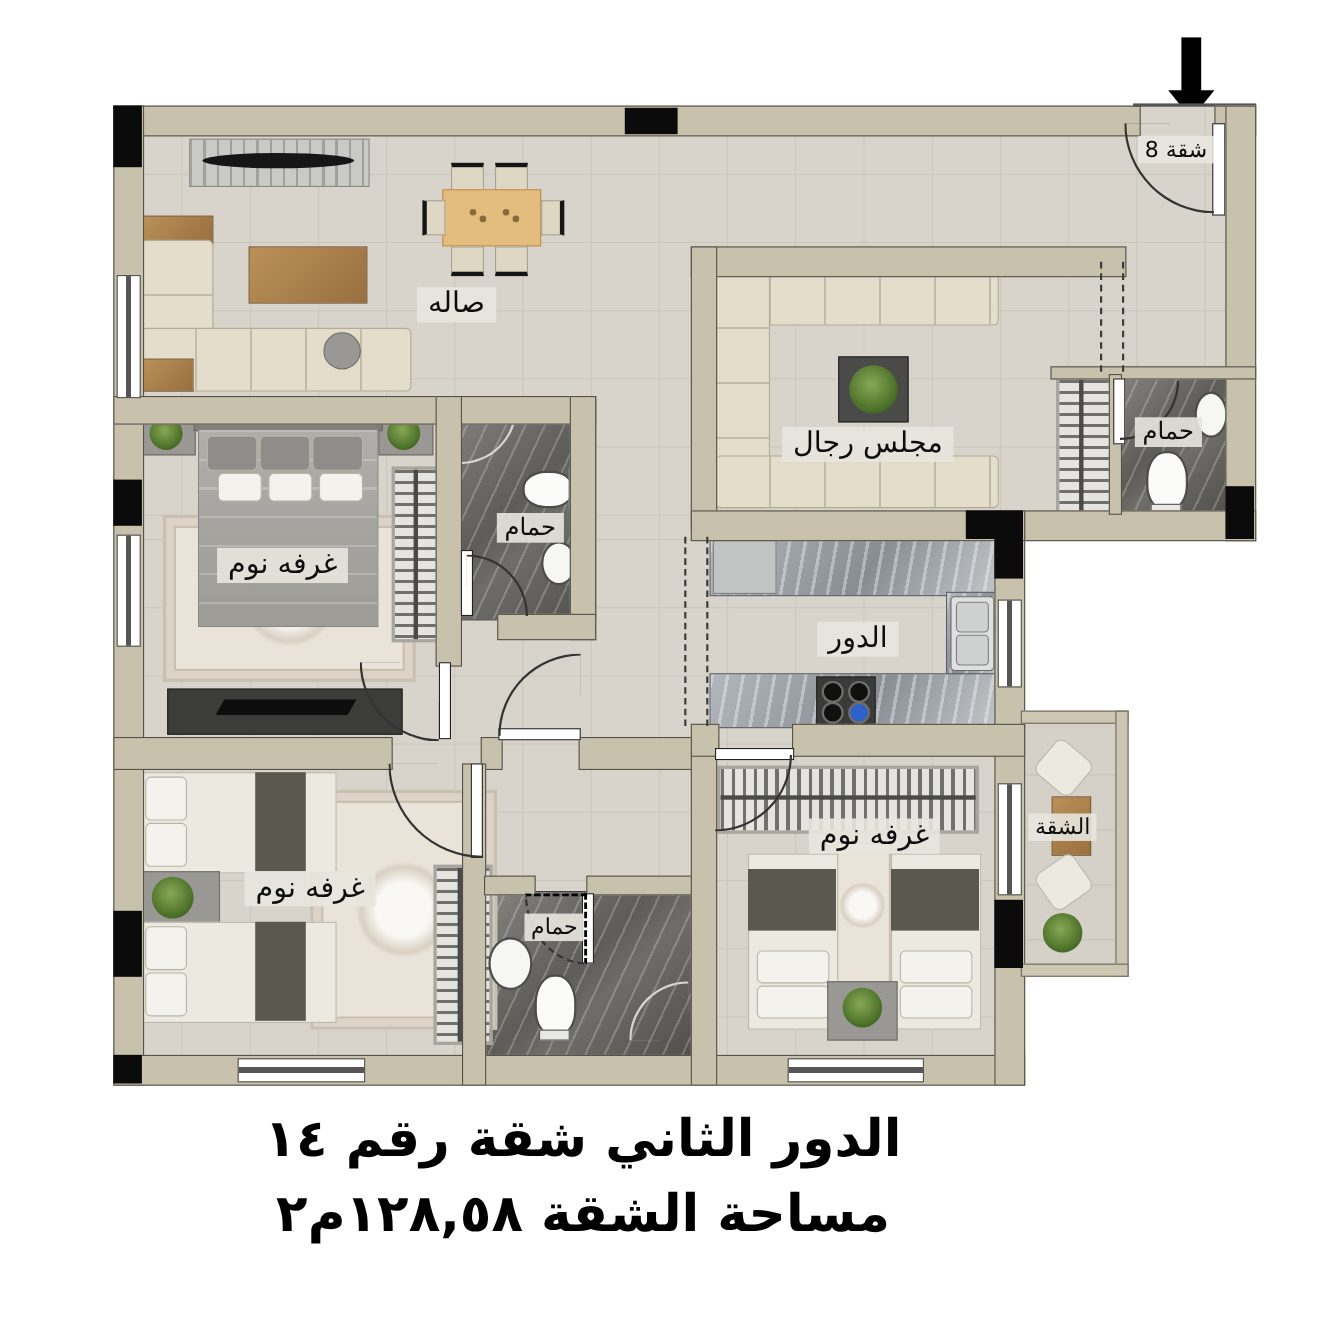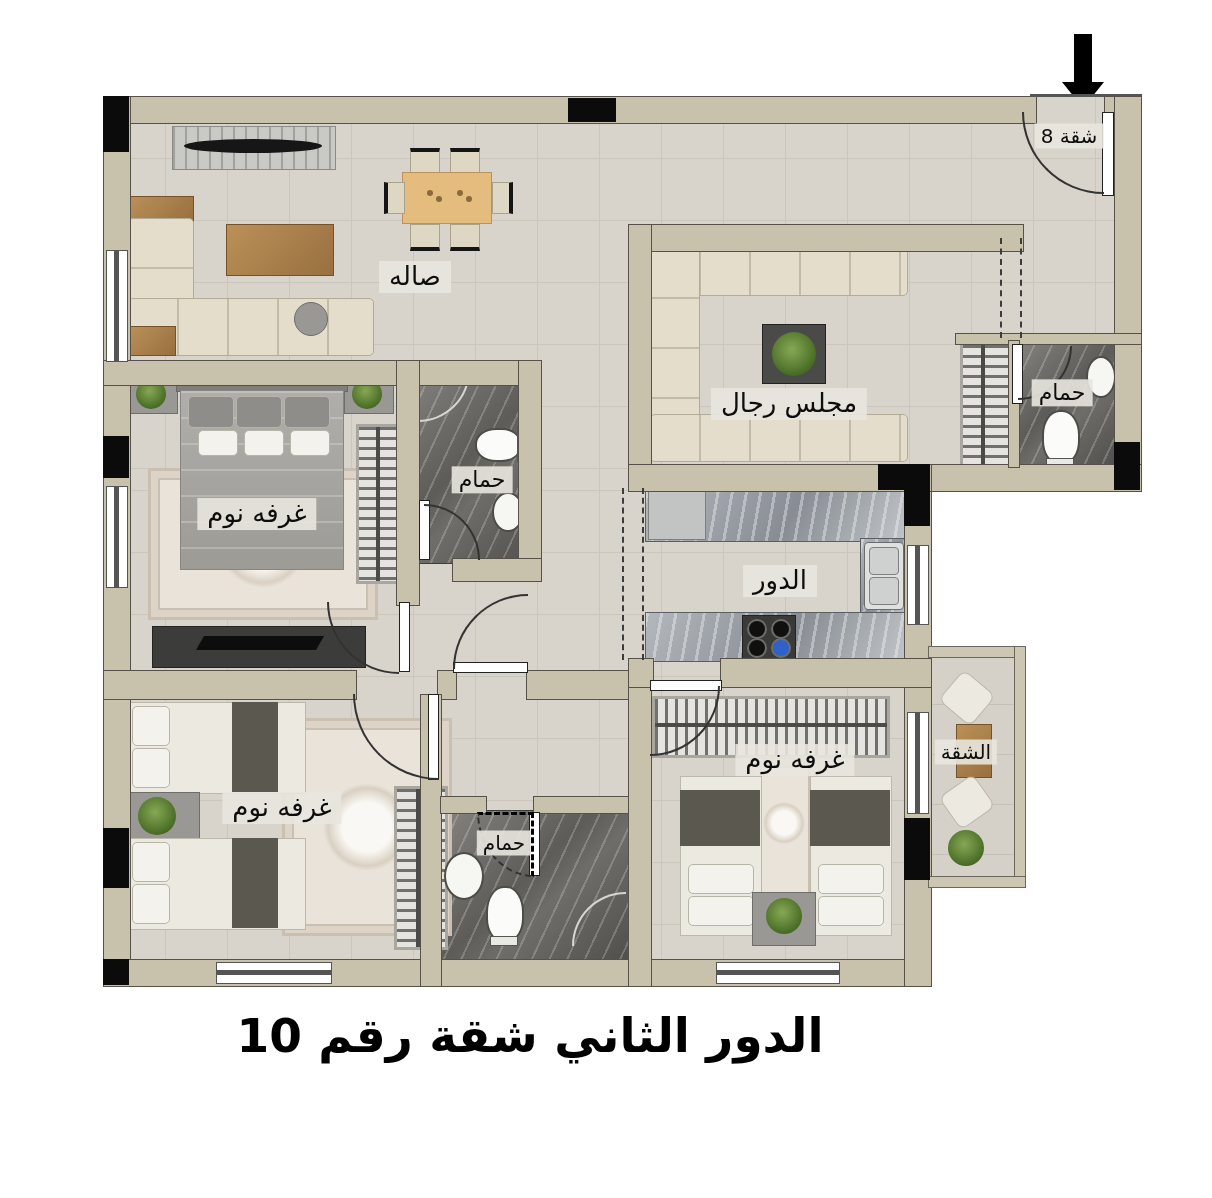--- a/index.html
+++ b/index.html
@@ -293,16 +293,17 @@
   <div class="lbl sm" style="left:1062px;top:393px;">حمام</div>
   <div class="lbl" style="left:257px;top:514px;">غرفه نوم</div>
   <div class="lbl sm" style="left:482px;top:480px;">حمام</div>
   <div class="lbl" style="left:780px;top:581px;">الدور</div>
   <div class="lbl" style="left:795px;top:760px;">غرفه نوم</div>
   <div class="lbl xs" style="left:966px;top:752px;">الشقة</div>
   <div class="lbl" style="left:282px;top:808px;">غرفه نوم</div>
   <div class="lbl xs" style="left:504px;top:843px;">حمام</div>
 
   <div id="title">
-    <div>الدور الثاني شقة رقم 10</div>
+    <div>الدور الثاني شقة رقم ١٤</div>
+    <div>مساحة الشقة ١٢٨,٥٨م٢</div>
   </div>
 
 </div>
 
 </body></html>

